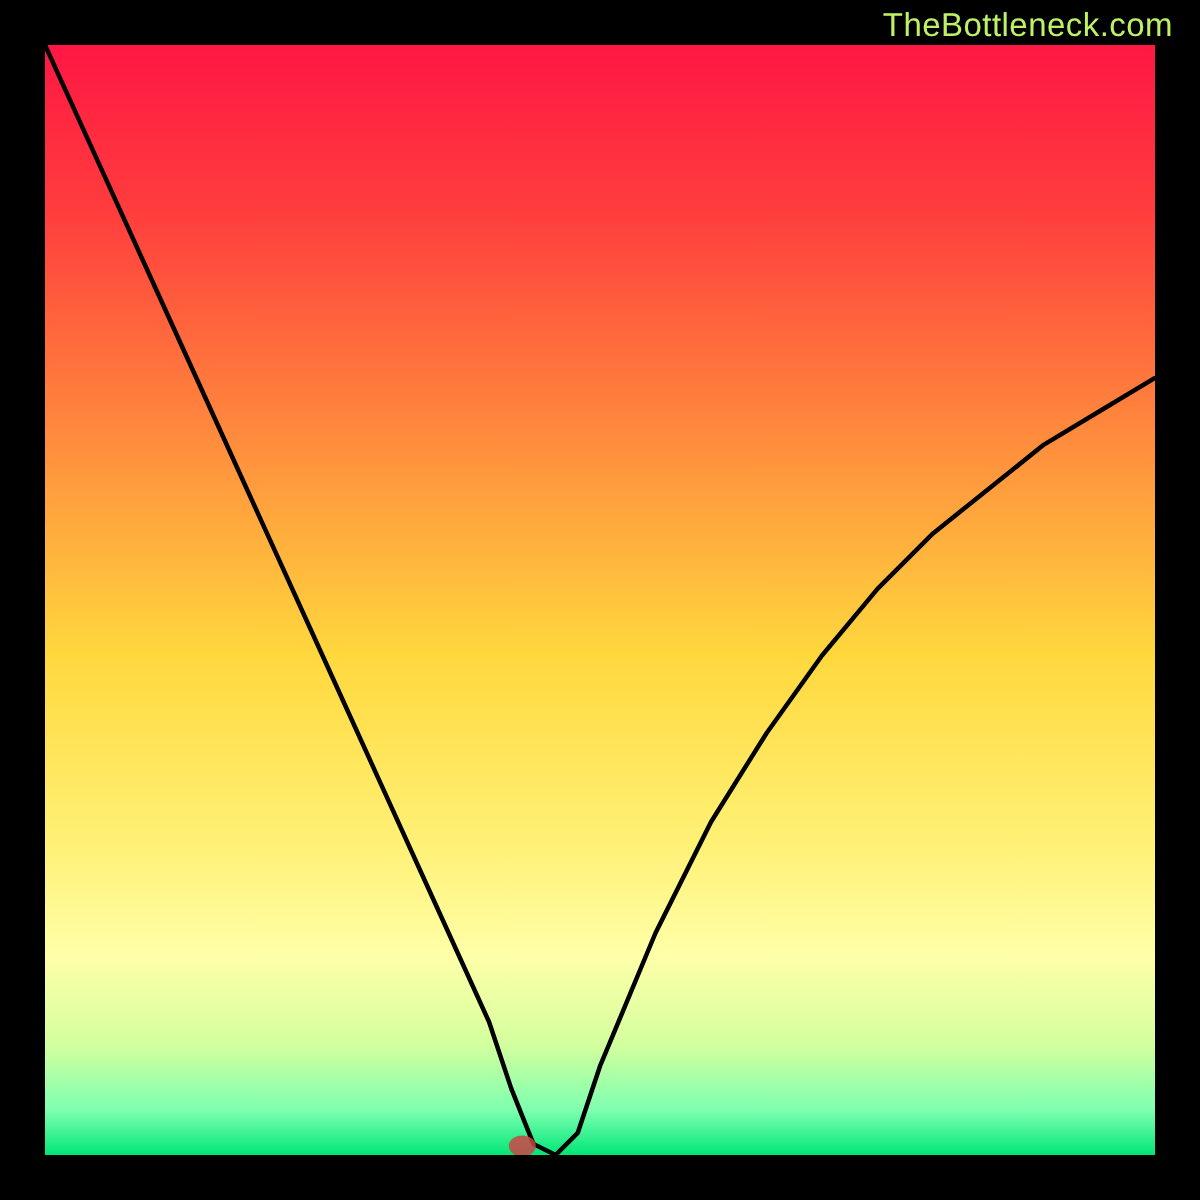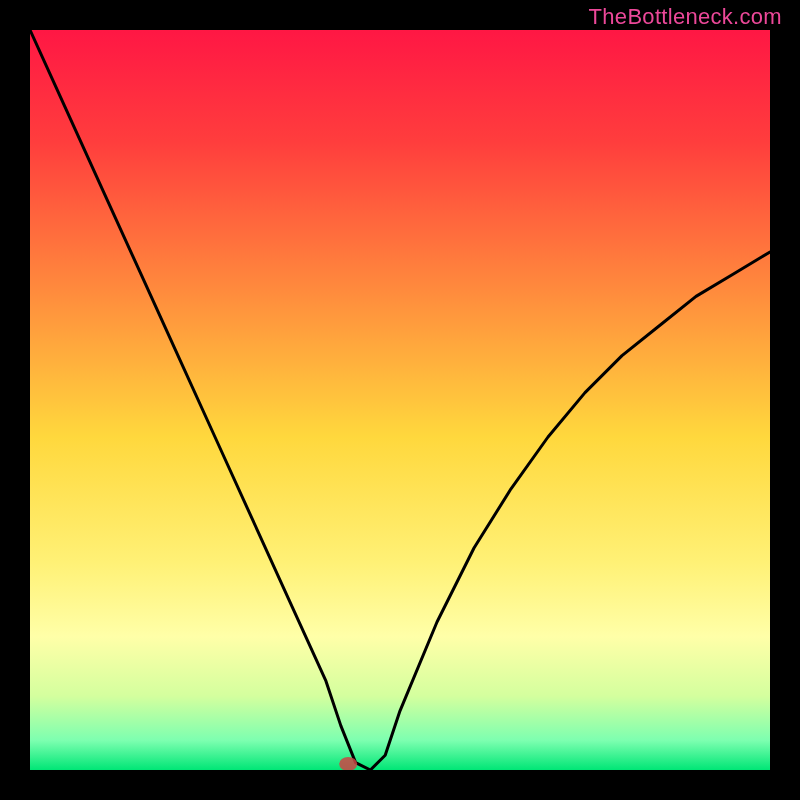--- a/index.html
+++ b/index.html
@@ -14,21 +14,21 @@
   .outer {
     width: 800px;
     height: 800px;
     background: #000;
     position: relative;
   }
   .watermark {
     position: absolute;
     top: 4px;
     right: 18px;
-    color: #ec4899;
+    color: #bef264;
     font-size: 22px;
     font-weight: 500;
     letter-spacing: 0.3px;
     z-index: 5;
     user-select: none;
   }
   .plot {
     position: absolute;
     left: 30px;
     top: 30px;

